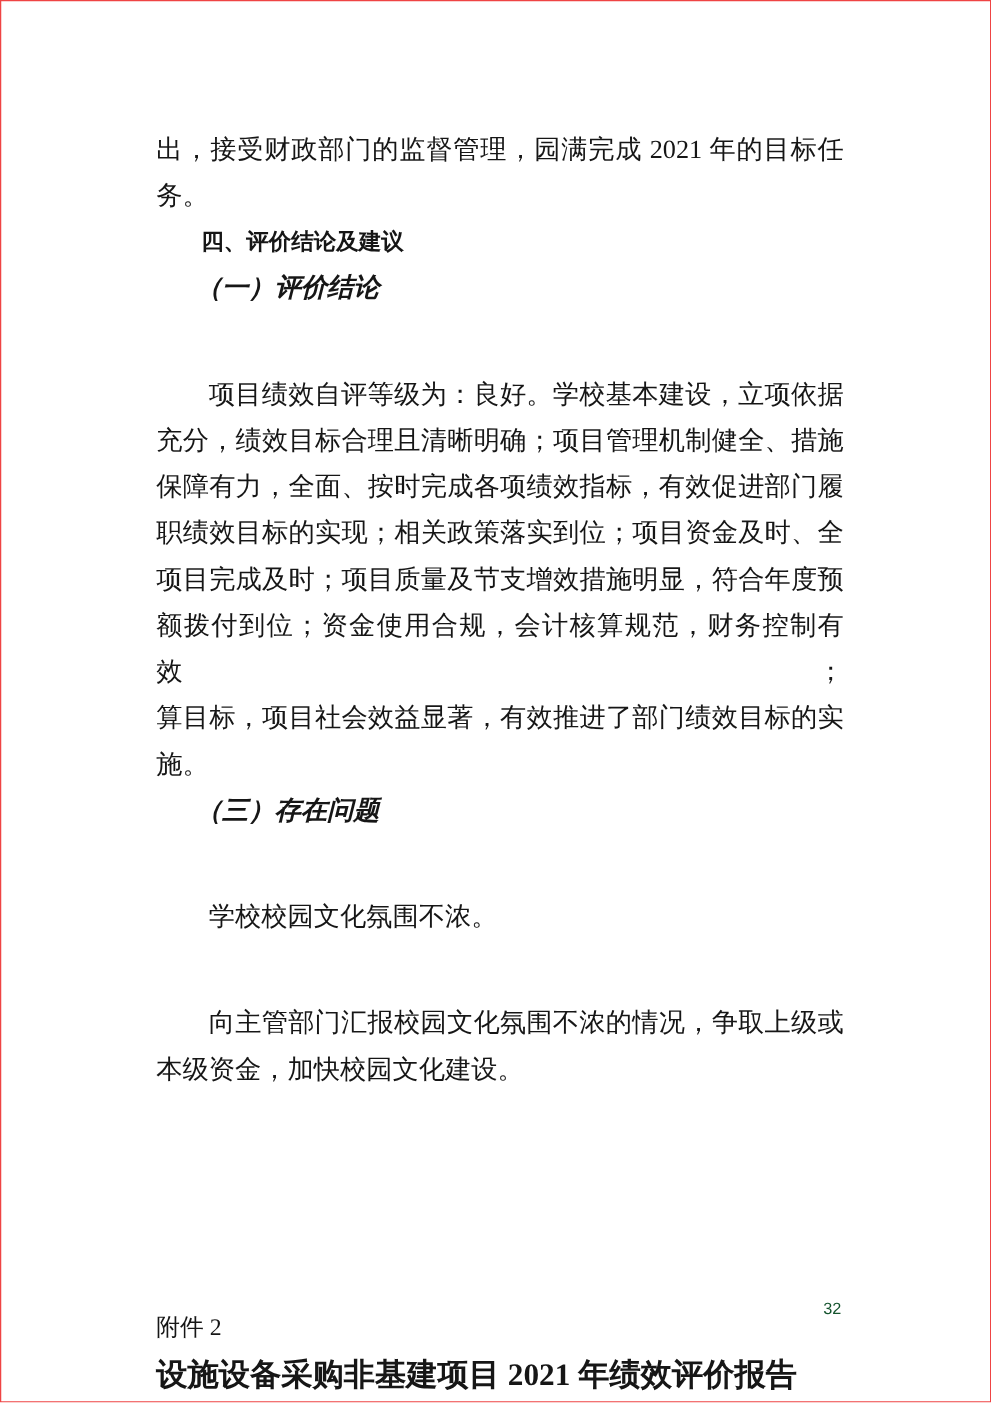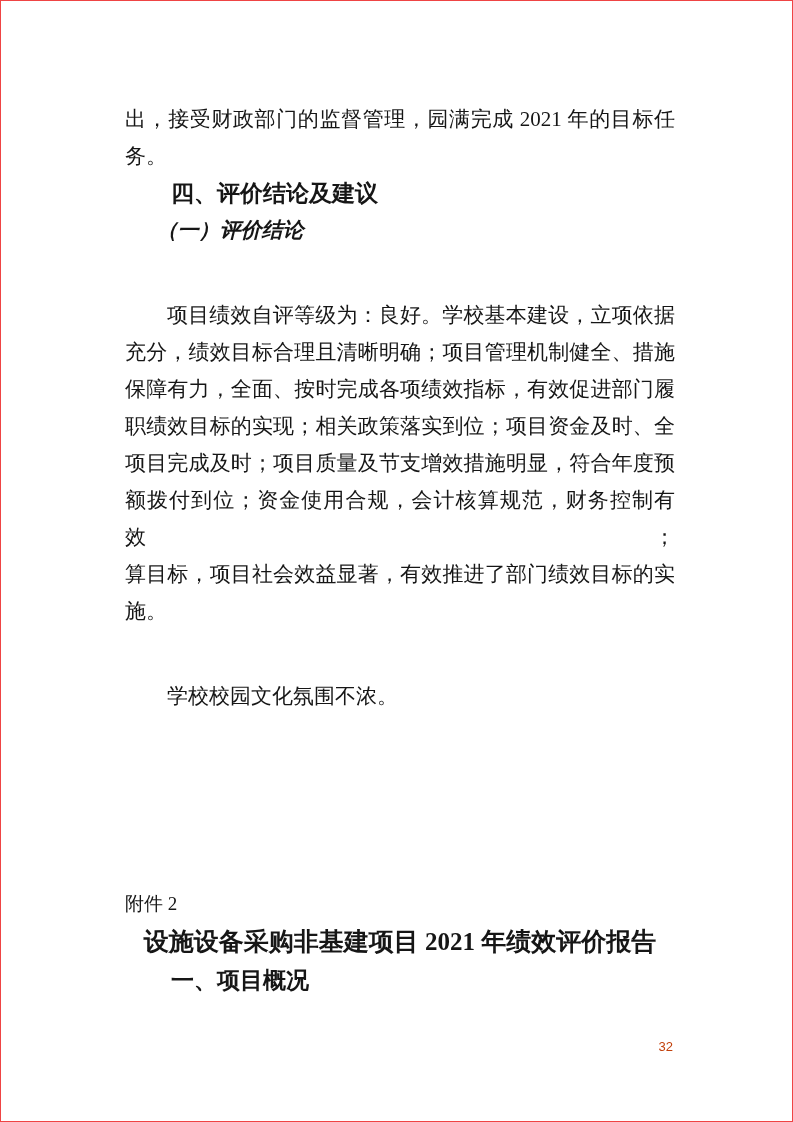--- a/index.html
+++ b/index.html
@@ -34,21 +34,21 @@
   .para .line:last-child {
     text-align-last: left;
   }
   .para.indent .line:first-child {
     text-indent: 2em;
     margin-top: 48px;
   }
   .h-gothic {
     font-family: "Liberation Sans", "DejaVu Sans", sans-serif;
     font-weight: bold;
-    font-size: 23px;
+    font-size: 18px;
     line-height: 37px;
     text-indent: 2em;
   }
   .h-kai {
     font-family: "Liberation Serif", "DejaVu Serif", serif;
     font-weight: bold;
     font-style: italic;
     font-size: 21px;
     line-height: 37px;
     text-indent: 1.5em;
@@ -58,30 +58,29 @@
   }
   .attachment-label {
     font-size: 19px;
     line-height: 37px;
   }
   .attachment-title {
     font-family: "Liberation Serif", "DejaVu Serif", serif;
     font-weight: bold;
     font-size: 25px;
     line-height: 40px;
-    text-align: center;
     white-space: nowrap;
   }
   .page-number {
     position: absolute;
     top: 1038px;
     right: 119px;
     font-family: "Liberation Sans", "DejaVu Sans", sans-serif;
     font-size: 13px;
-    color: #c2410c;
+    color: #14532d;
   }
 </style>
 </head>
 <body>
 
 <div class="page">
   <div class="content">
 
     <div class="para">
         <div class="line">出，接受财政部门的监督管理，园满完成 2021 年的目标任</div>
@@ -96,26 +95,31 @@
         <div class="line">项目绩效自评等级为：良好。学校基本建设，立项依据</div>
         <div class="line">充分，绩效目标合理且清晰明确；项目管理机制健全、措施</div>
         <div class="line">保障有力，全面、按时完成各项绩效指标，有效促进部门履</div>
         <div class="line">职绩效目标的实现；相关政策落实到位；项目资金及时、全</div>
         <div class="line">项目完成及时；项目质量及节支增效措施明显，符合年度预</div>
         <div class="line">额拨付到位；资金使用合规，会计核算规范，财务控制有效；</div>
         <div class="line">算目标，项目社会效益显著，有效推进了部门绩效目标的实</div>
         <div class="line">施。</div>
       </div>
 
+    <div class="h-kai">（三）存在问题</div>
 
     <div class="para indent">
         <div class="line">学校校园文化氛围不浓。</div>
       </div>
 
 
+    <div class="para indent">
+        <div class="line">向主管部门汇报校园文化氛围不浓的情况，争取上级或</div>
+        <div class="line">本级资金，加快校园文化建设。</div>
+      </div>
 
     <div class="spacer"></div>
 
     <div class="attachment-label">附件 2</div>
 
     <div class="attachment-title">设施设备采购非基建项目 2021 年绩效评价报告</div>
 
     <div class="h-gothic">一、项目概况</div>
 
   </div>

